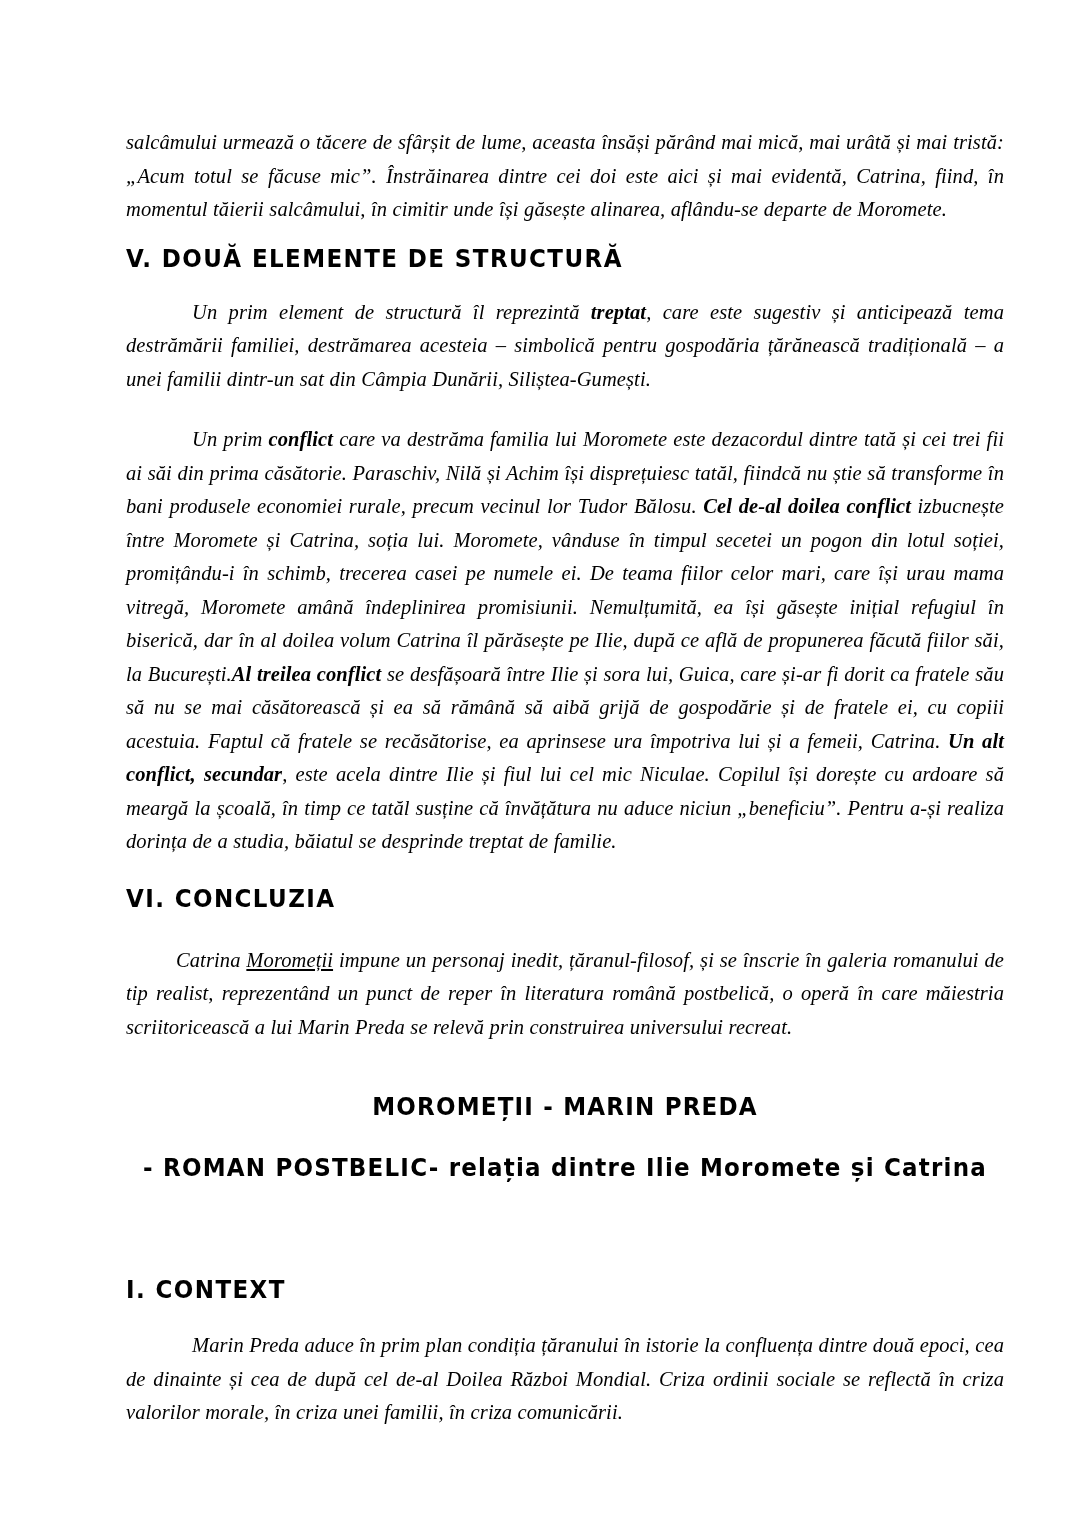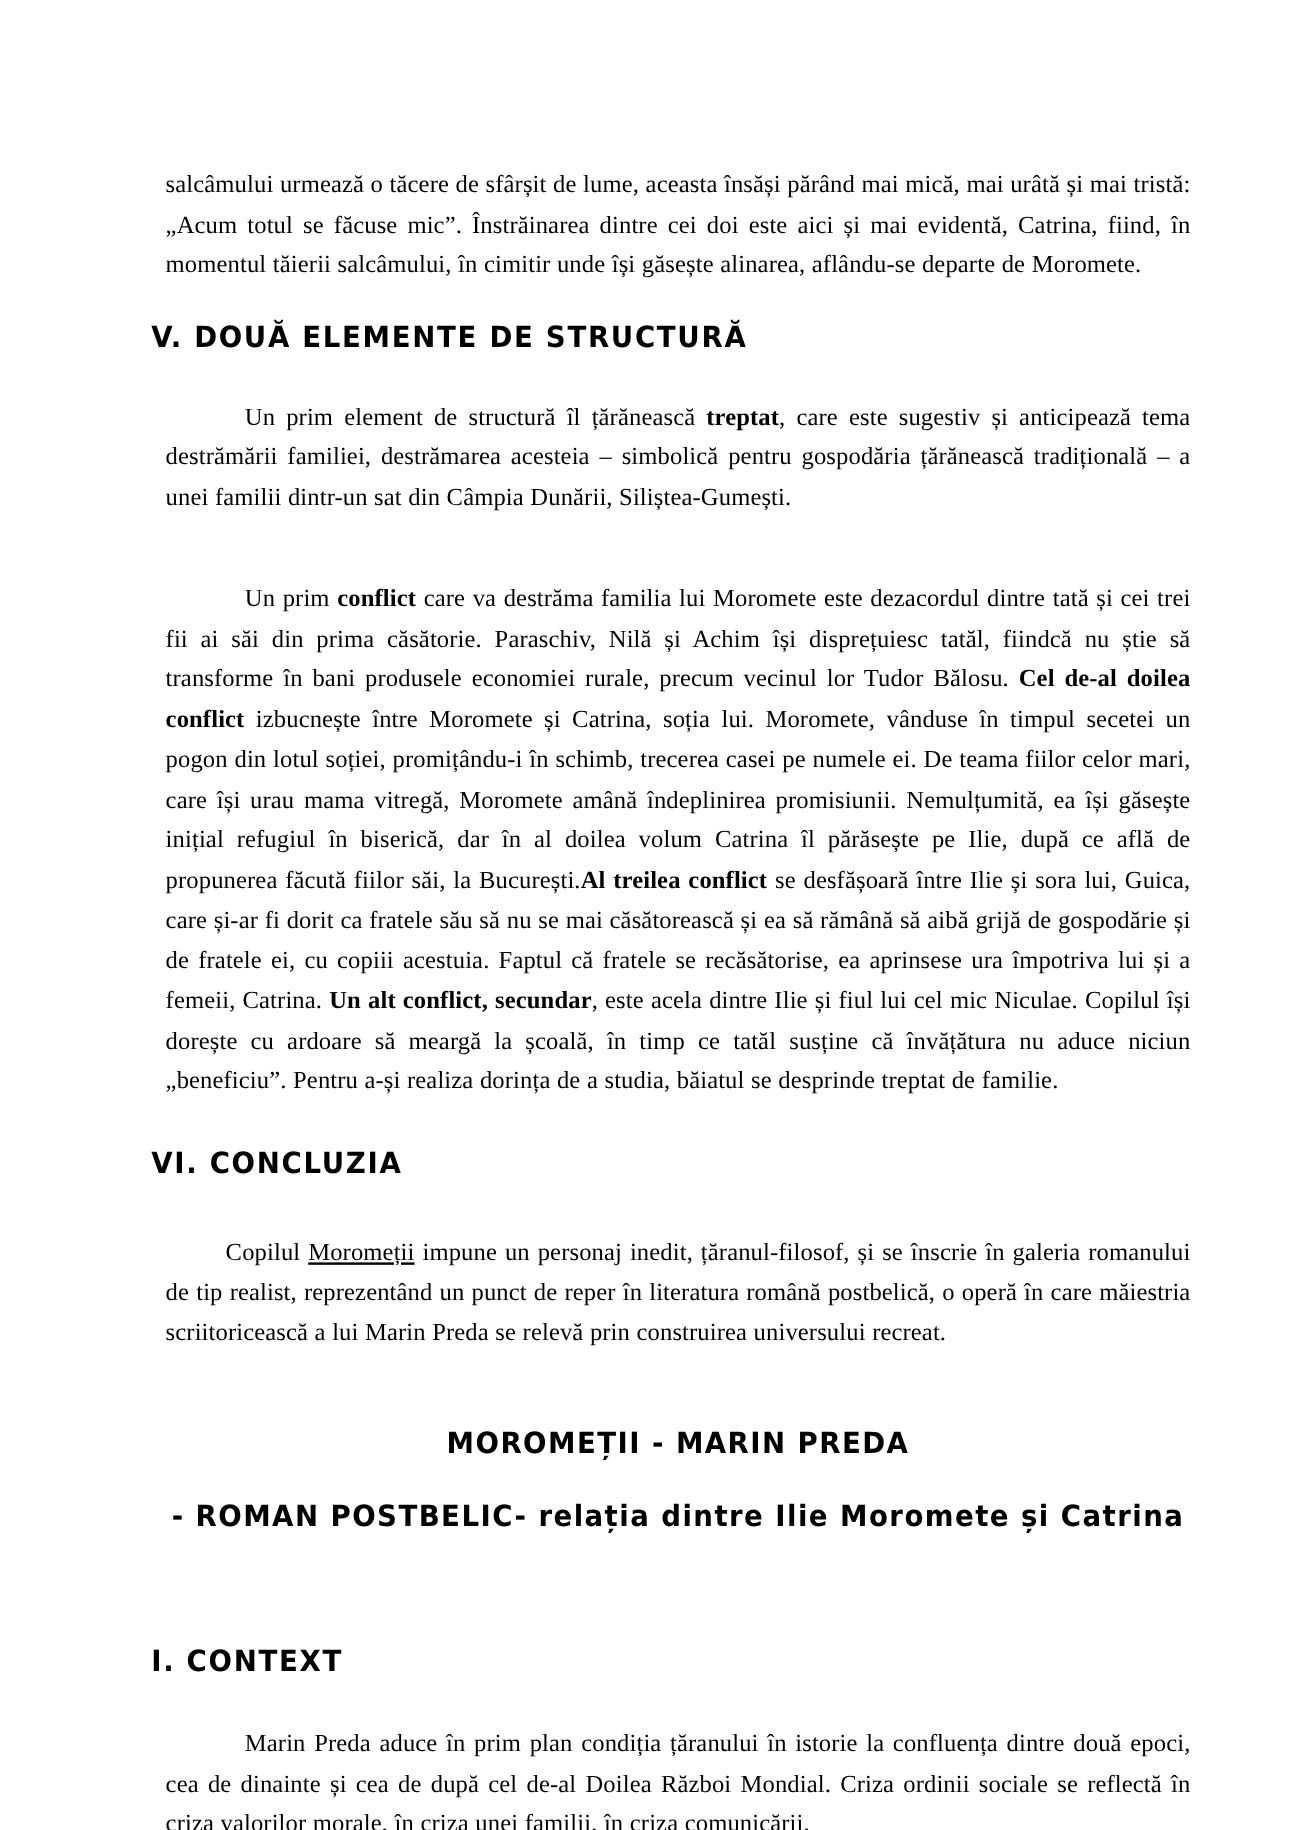--- a/index.html
+++ b/index.html
@@ -24,23 +24,24 @@
   }
 
   
   .para {
     font-family: "Liberation Serif", "DejaVu Serif", serif;
     font-size: 20.5px;
     line-height: 33.5px;
     color: #000000;
     text-align: justify;
     text-justify: inter-word;
-    margin: 12px;
+    margin: 0;
     letter-spacing: 0.1px;
     word-spacing: 0.2px;
+    font-style: italic;
   }
   .para b { font-weight: bold; }
   .para u { text-decoration: underline; text-underline-offset: 2px; }
 
   .indent-65 { text-indent: 66px; }
   .indent-50 { text-indent: 50px; }
 
   
   .heading {
     font-family: "DejaVu Sans", "Liberation Sans", sans-serif;
@@ -87,33 +88,33 @@
     <div class="sp-top"></div>
 
     <p class="para">salcâmului urmează o tăcere de sfârșit de lume, aceasta însăși părând mai mică, mai urâtă și mai tristă: „Acum totul se făcuse mic”. Înstrăinarea dintre cei doi este aici și mai evidentă, Catrina, fiind, în momentul tăierii salcâmului, în cimitir unde își găsește alinarea, aflându-se departe de Moromete.</p>
 
     <div class="sp-a"></div>
 
     <h2 class="heading">V. DOUĂ ELEMENTE DE STRUCTURĂ</h2>
 
     <div class="sp-b"></div>
 
-    <p class="para indent-65"><span>Un prim element de structură îl țărănească </span><b>treptat</b><span>, care este sugestiv și anticipează tema destrămării familiei, destrămarea acesteia – simbolică pentru gospodăria țărănească tradițională – a unei familii dintr-un sat din Câmpia Dunării, Siliștea-Gumești.</span></p>
+    <p class="para indent-65"><span>Un prim element de structură îl reprezintă </span><b>treptat</b><span>, care este sugestiv și anticipează tema destrămării familiei, destrămarea acesteia – simbolică pentru gospodăria țărănească tradițională – a unei familii dintr-un sat din Câmpia Dunării, Siliștea-Gumești.</span></p>
 
     <div class="sp-c"></div>
 
     <p class="para indent-65"><span>Un prim </span><b>conflict</b><span> care va destrăma familia lui Moromete este dezacordul dintre tată și cei trei fii ai săi din prima căsătorie. Paraschiv, Nilă și Achim își disprețuiesc tatăl, fiindcă nu știe să transforme în bani produsele economiei rurale, precum vecinul lor Tudor Bălosu. </span><b>Cel de-al doilea conflict</b><span> izbucnește între Moromete și Catrina, soția lui. Moromete, vânduse în timpul secetei un pogon din lotul soției, promițându-i în schimb, trecerea casei pe numele ei. De teama fiilor celor mari, care își urau mama vitregă, Moromete amână îndeplinirea promisiunii. Nemulțumită, ea își găsește inițial refugiul în biserică, dar în al doilea volum Catrina îl părăsește pe Ilie, după ce află de propunerea făcută fiilor săi, la București.</span><b>Al treilea conflict</b><span> se desfășoară între Ilie și sora lui, Guica, care și-ar fi dorit ca fratele său să nu se mai căsătorească și ea să rămână să aibă grijă de gospodărie și de fratele ei, cu copiii acestuia. Faptul că fratele se recăsătorise, ea aprinsese ura împotriva lui și a femeii, Catrina. </span><b>Un alt conflict, secundar</b><span>, este acela dintre Ilie și fiul lui cel mic Niculae. Copilul își dorește cu ardoare să meargă la școală, în timp ce tatăl susține că învățătura nu aduce niciun „beneficiu”. Pentru a-și realiza dorința de a studia, băiatul se desprinde treptat de familie.</span></p>
 
     <div class="sp-d"></div>
 
     <h2 class="heading">VI. CONCLUZIA</h2>
 
     <div class="sp-e"></div>
 
-    <p class="para indent-50"><span>Copilul </span><u>Moromeții</u><span> impune un personaj inedit, țăranul-filosof, și se înscrie în galeria romanului de tip realist, reprezentând un punct de reper în literatura română postbelică, o operă în care măiestria scriitoricească a lui Marin Preda se relevă prin construirea universului recreat.</span></p>
+    <p class="para indent-50"><span>Catrina </span><u>Moromeții</u><span> impune un personaj inedit, țăranul-filosof, și se înscrie în galeria romanului de tip realist, reprezentând un punct de reper în literatura română postbelică, o operă în care măiestria scriitoricească a lui Marin Preda se relevă prin construirea universului recreat.</span></p>
 
     <div class="sp-f"></div>
 
     <h1 class="title-center">MOROMEȚII - MARIN PREDA</h1>
 
     <div class="sp-g"></div>
 
     <h2 class="title-center">- ROMAN POSTBELIC- relația dintre Ilie Moromete și Catrina</h2>
 
     <div class="sp-h"></div>

